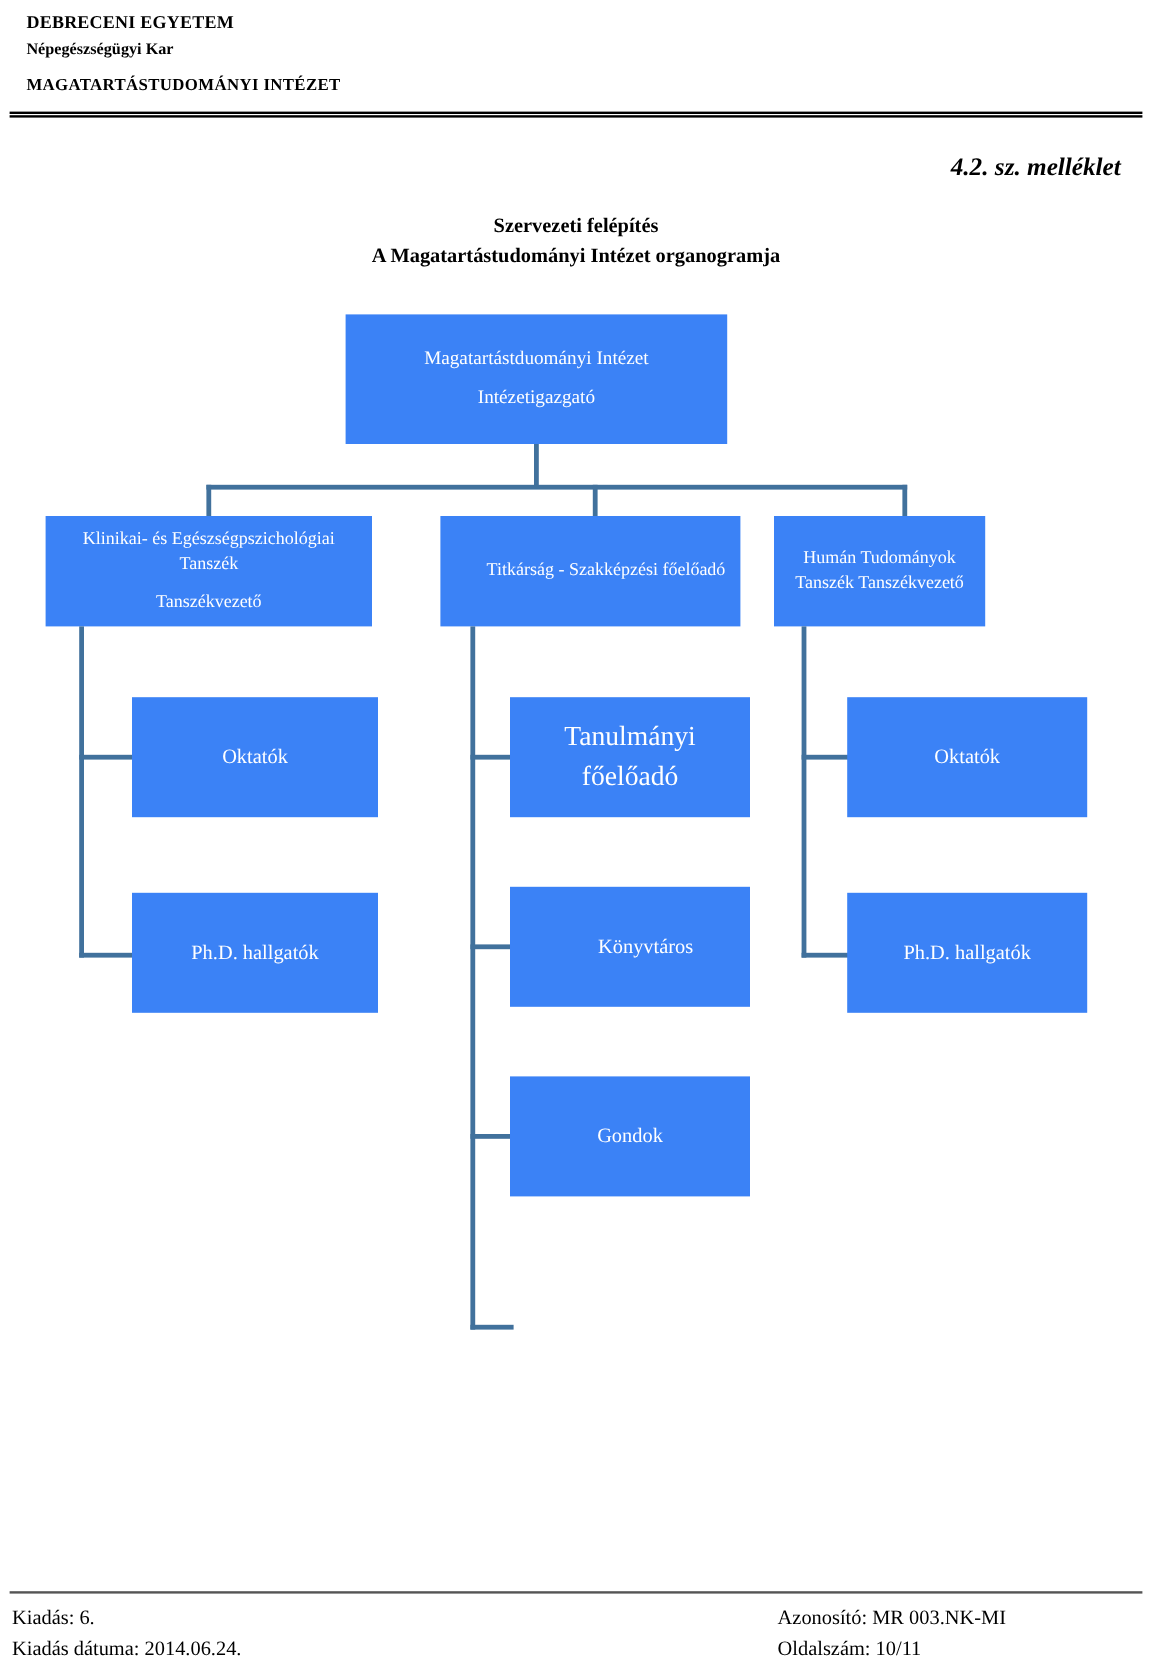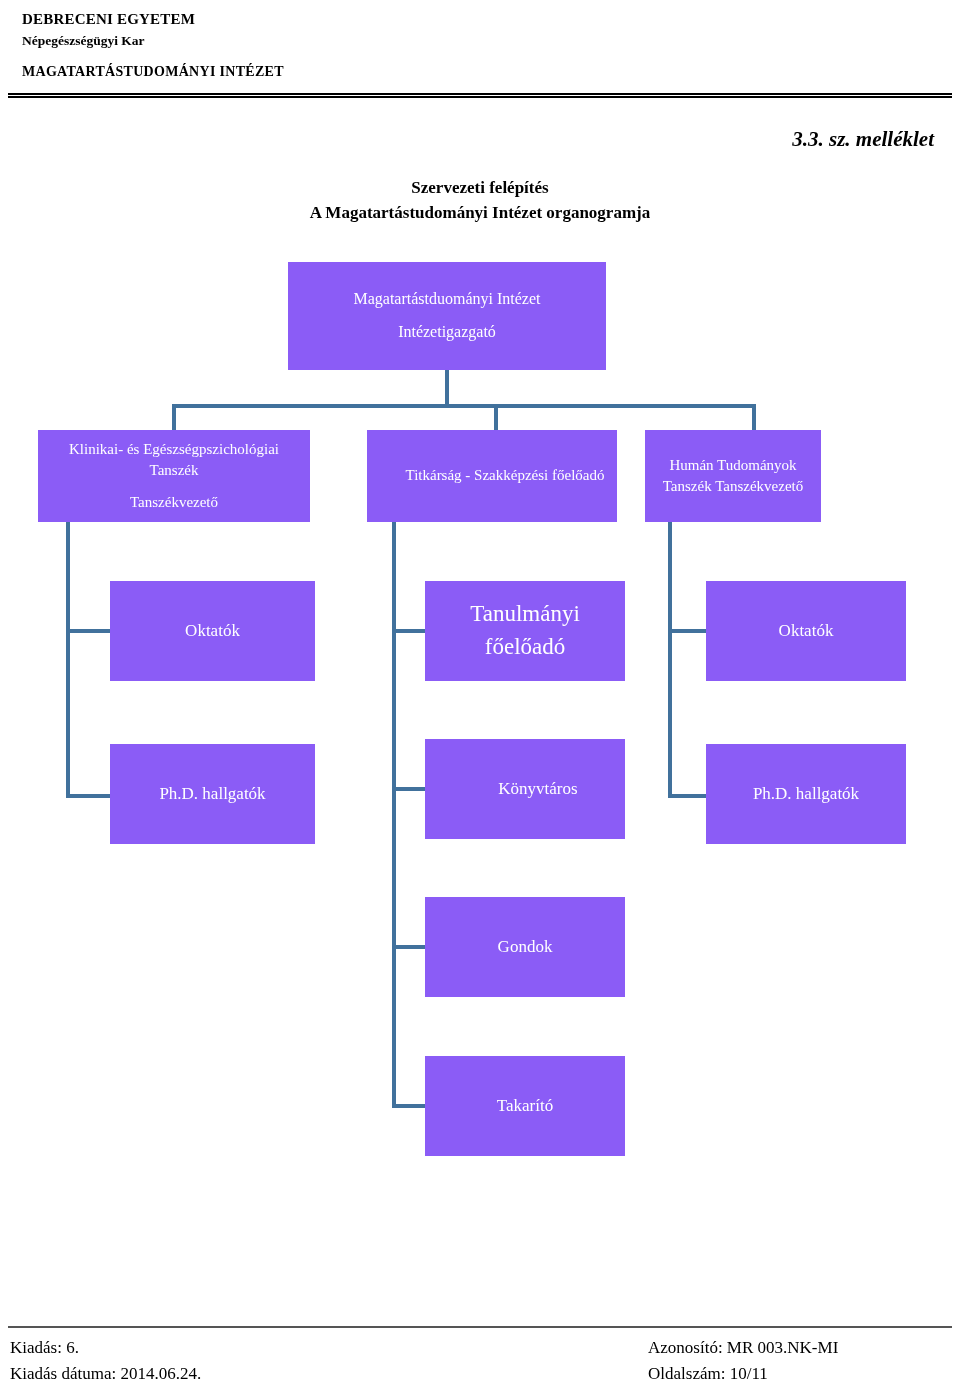--- a/index.html
+++ b/index.html
@@ -73,21 +73,21 @@
 
   
   #org-chart {
     position: absolute;
     left: 0; top: 0;
     width: 960px;
     height: 1390px;
   }
   .node {
     position: absolute;
-    background: #8b5cf6;
+    background: #3b82f6;
     color: #ffffff;
     display: flex;
     align-items: center;
     justify-content: center;
     text-align: center;
     box-sizing: border-box;
     padding: 4px 6px;
     line-height: 1.42;
     font-family: "Liberation Serif", "DejaVu Serif", serif;
   }
@@ -105,21 +105,21 @@
 </head>
 <body>
 
 <div id="doc-header">
   <div class="hdr-line-1">DEBRECENI EGYETEM</div>
   <div class="hdr-line-2">Népegészségügyi Kar</div>
   <div class="hdr-line-3">MAGATARTÁSTUDOMÁNYI INTÉZET</div>
   <div id="header-rule"></div>
 </div>
 
-<div id="annex-label">3.3. sz. melléklet</div>
+<div id="annex-label">4.2. sz. melléklet</div>
 
 <div id="chart-title">
   <span class="t-line-1">Szervezeti felépítés</span>
   <span class="t-line-2">A Magatartástudományi Intézet organogramja</span>
 </div>
 
 <div id="org-chart">
 
   <div class="node" style="left:288px; top:262px; width:318px; height:108px; font-size:16px;">
     <span class="node-text">
@@ -171,23 +171,20 @@
   </div>
 
   <div class="node" style="left:425px; top:739px; width:200px; height:100px; font-size:17px;padding-left:32px;">
     <span class="node-text">Könyvtáros</span>
   </div>
 
   <div class="node" style="left:425px; top:897px; width:200px; height:100px; font-size:17px;">
     <span class="node-text">Gondok</span>
   </div>
 
-  <div class="node" style="left:425px; top:1056px; width:200px; height:100px; font-size:17px;">
-    <span class="node-text">Takarító</span>
-  </div>
 
   <div class="node" style="left:645px; top:430px; width:176px; height:92px; font-size:15px;">
     <span class="node-text">
       <span>Humán Tudományok</span>
       <span style="display:block;">Tanszék  Tanszékvezető</span>
     </span>
   </div>
 
   <div class="conn conn-v" style="left:668px; top:522px; height:276px;"></div>
   <div class="conn conn-h" style="left:668px; top:629px; width:40px;"></div>

